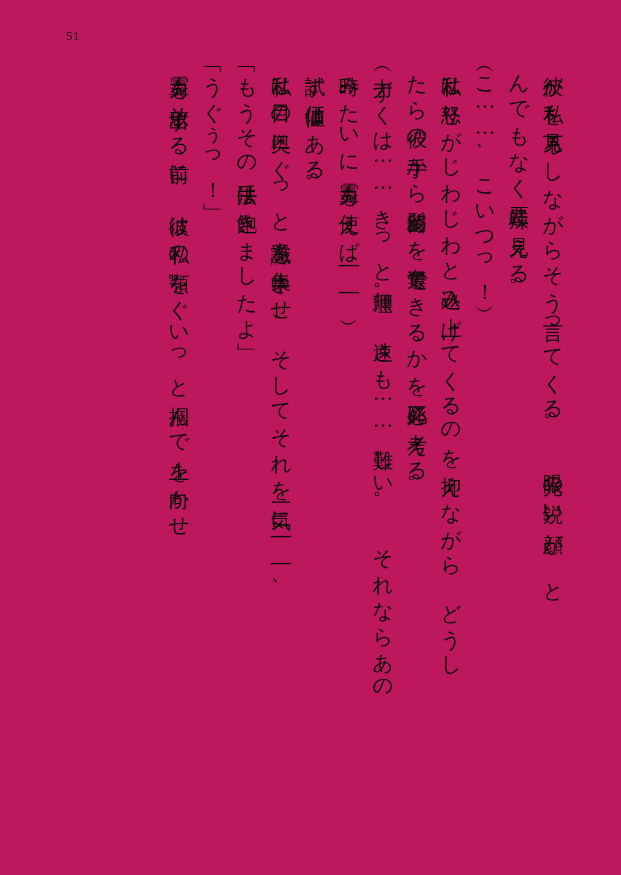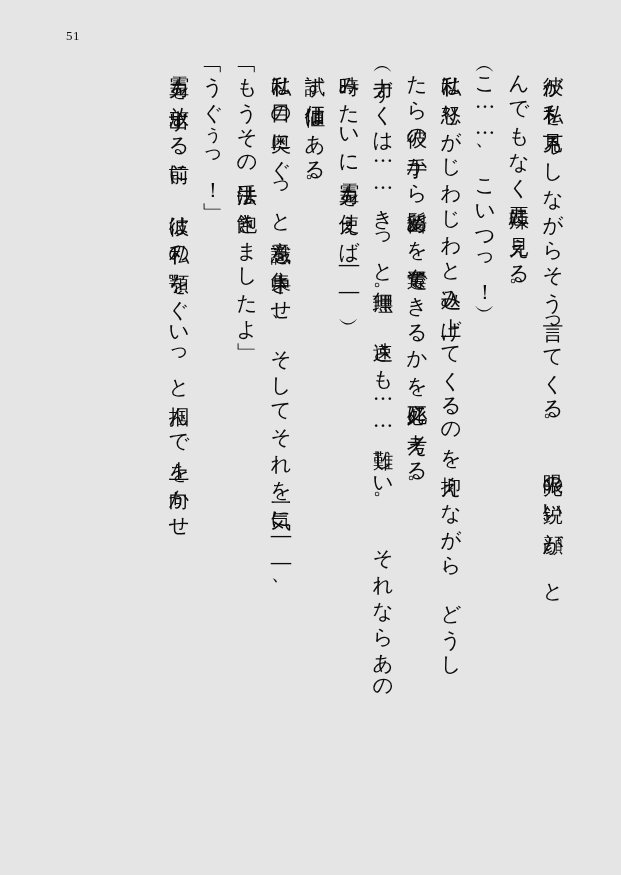--- a/index.html
+++ b/index.html
@@ -11,21 +11,21 @@
     width: 621px;
     height: 875px;
     overflow: hidden;
     font-family: "Liberation Serif", "DejaVu Serif", serif;
     color: #0a0a0a;
   }
   #page {
     position: relative;
     width: 621px;
     height: 875px;
-    background: #e5e5e5;
+    background: #be185d;
     box-sizing: border-box;
   }
   #page-number {
     position: absolute;
     top: 28px;
     left: 66px;
     font-size: 13px;
     letter-spacing: 0.5px;
     color: #111;
     font-family: "Liberation Serif", "DejaVu Serif", serif;

